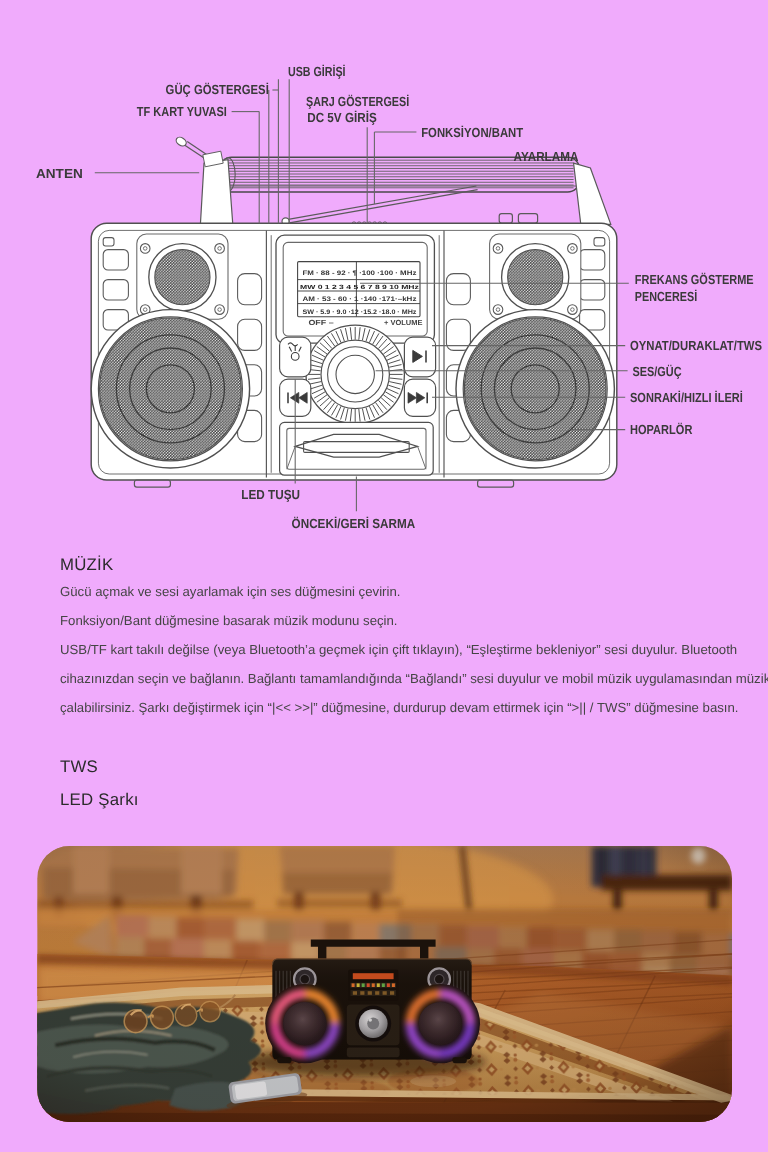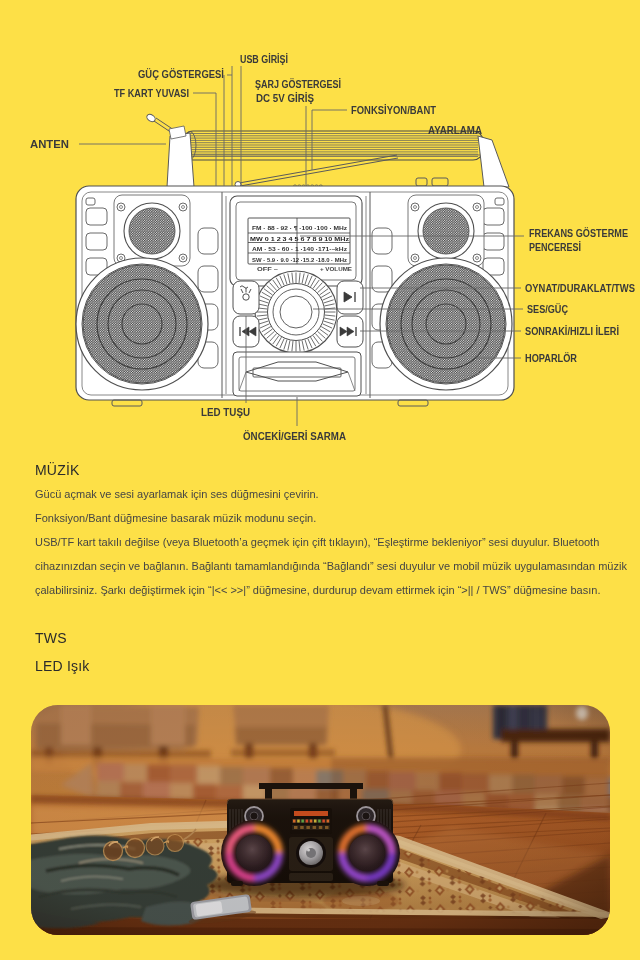--- a/index.html
+++ b/index.html
@@ -1,18 +1,18 @@
 <!DOCTYPE html>
 <html><head><meta charset="utf-8">
 <style>
 html,body{margin:0;padding:0;background:#ffffff;width:640px;height:960px;overflow:hidden}
 body{font-family:"Liberation Sans",sans-serif}
-#page{position:relative;width:640px;height:960px;background:#fde047}
+#page{position:relative;width:640px;height:960px;background:#f0abfc}
 .abs{position:absolute}
-.txtblock{position:absolute;left:35px;top:462px;width:578px;color:#454545;font-size:11px}
+.txtblock{position:absolute;left:50px;top:462px;width:578px;color:#454545;font-size:11px}
 .h1{font-size:14px;color:#2b2b2b;letter-spacing:0.2px}
 p{margin:0;line-height:24px;white-space:nowrap}
 </style></head>
 <body>
 <div id="page">
 
 <svg class="abs" style="left:0;top:0" width="640" height="455" viewBox="0 0 640 455">
 <defs>
 <pattern id="mesh" width="2.4" height="2.4" patternUnits="userSpaceOnUse">
 <rect width="2.4" height="2.4" fill="#ededed"></rect>
@@ -357,21 +357,21 @@
 
 <p>Gücü açmak ve sesi ayarlamak için ses düğmesini çevirin.<br>
 Fonksiyon/Bant düğmesine basarak müzik modunu seçin.<br>
 USB/TF kart takılı değilse (veya Bluetooth’a geçmek için çift tıklayın), “Eşleştirme bekleniyor” sesi duyulur. Bluetooth<br>
 cihazınızdan seçin ve bağlanın. Bağlantı tamamlandığında “Bağlandı” sesi duyulur ve mobil müzik uygulamasından müzik<br>
 çalabilirsiniz. Şarkı değiştirmek için “|&lt;&lt; &gt;&gt;|” düğmesine, durdurup devam ettirmek için “&gt;|| / TWS” düğmesine basın.</p>
 
 <div class="h1" style="margin-top:28px;margin-bottom:3px">TWS</div>
 
 
-<div class="h1" style="margin-top:12px;margin-bottom:1px">LED Işık</div>
+<div class="h1" style="margin-top:12px;margin-bottom:1px">LED Şarkı</div>
 
 </div>
 
 <svg class="abs" style="left:31px;top:705px" width="579" height="230" viewBox="0 0 579 230">
 <defs>
 <clipPath id="photoClip">
           <rect x="0" y="0" width="579" height="230" rx="27"></rect>
         </clipPath>
 <linearGradient id="bgGrad" x1="0" y1="0" x2="0" y2="1">
 <stop offset="0" stop-color="#a87c54"></stop>

